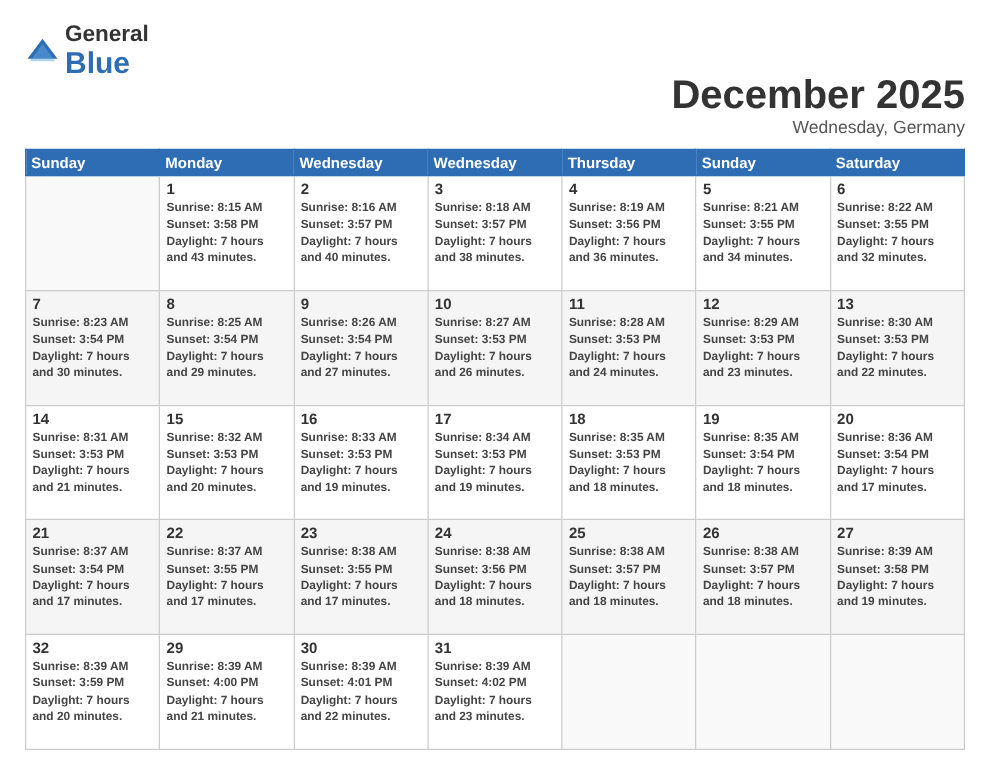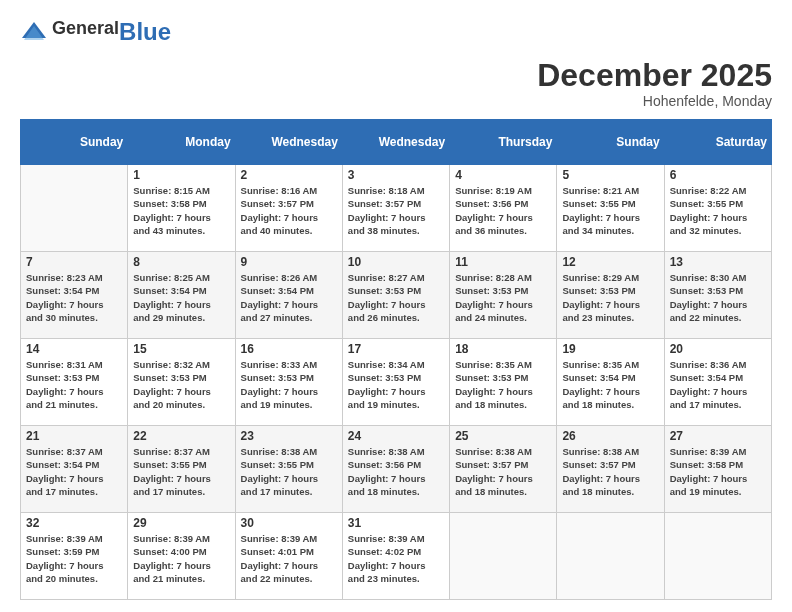--- a/index.html
+++ b/index.html
@@ -22,20 +22,21 @@
       justify-content: space-between;
       align-items: flex-start;
       margin-bottom: 10px;
     }
     .logo {
       display: flex;
       align-items: center;
     }
     .logo-text {
       display: flex;
+      flex-direction: column;
       line-height: 1.1;
     }
     .logo-general {
       font-size: 18px;
       font-weight: bold;
       color: #333;
     }
     .logo-blue {
       font-size: 24px;
       font-weight: bold;
@@ -63,22 +64,22 @@
     .calendar {
       width: 100%;
       border-collapse: collapse;
       flex: 1;
     }
     .calendar th {
       background: #2e6db4;
       color: #fff;
       font-size: 12px;
       font-weight: bold;
-      padding: 15px 4px;
-      text-align: right;
+      padding: 3px 4px;
+      text-align: left;
       border: 1px solid #2e6db4;
     }
     .calendar td {
       border: 1px solid #ccc;
       vertical-align: top;
       padding: 3px 5px;
       width: calc(100% / 7);
       height: 84px;
       font-size: 10px;
       color: #333;
@@ -113,21 +114,21 @@
         <polygon points="14,4 26,20 2,20" fill="#2e6db4"></polygon>
         <polygon points="14,8 24,22 4,22" fill="#5fa8e0" opacity="0.5"></polygon>
       </svg>
       <div class="logo-text">
         <span class="logo-general">General</span>
         <span class="logo-blue">Blue</span>
       </div>
     </div>
     <div class="title-block">
       <div class="month-title">December 2025</div>
-      <div class="location">Hohenfelde, Monday</div>
+      <div class="location">Wednesday, Germany</div>
     </div>
   </div>
 
   <table class="calendar">
     <thead>
       <tr>
       <th>Sunday</th>
           <th>Monday</th>
           <th>Wednesday</th>
           <th>Wednesday</th>

